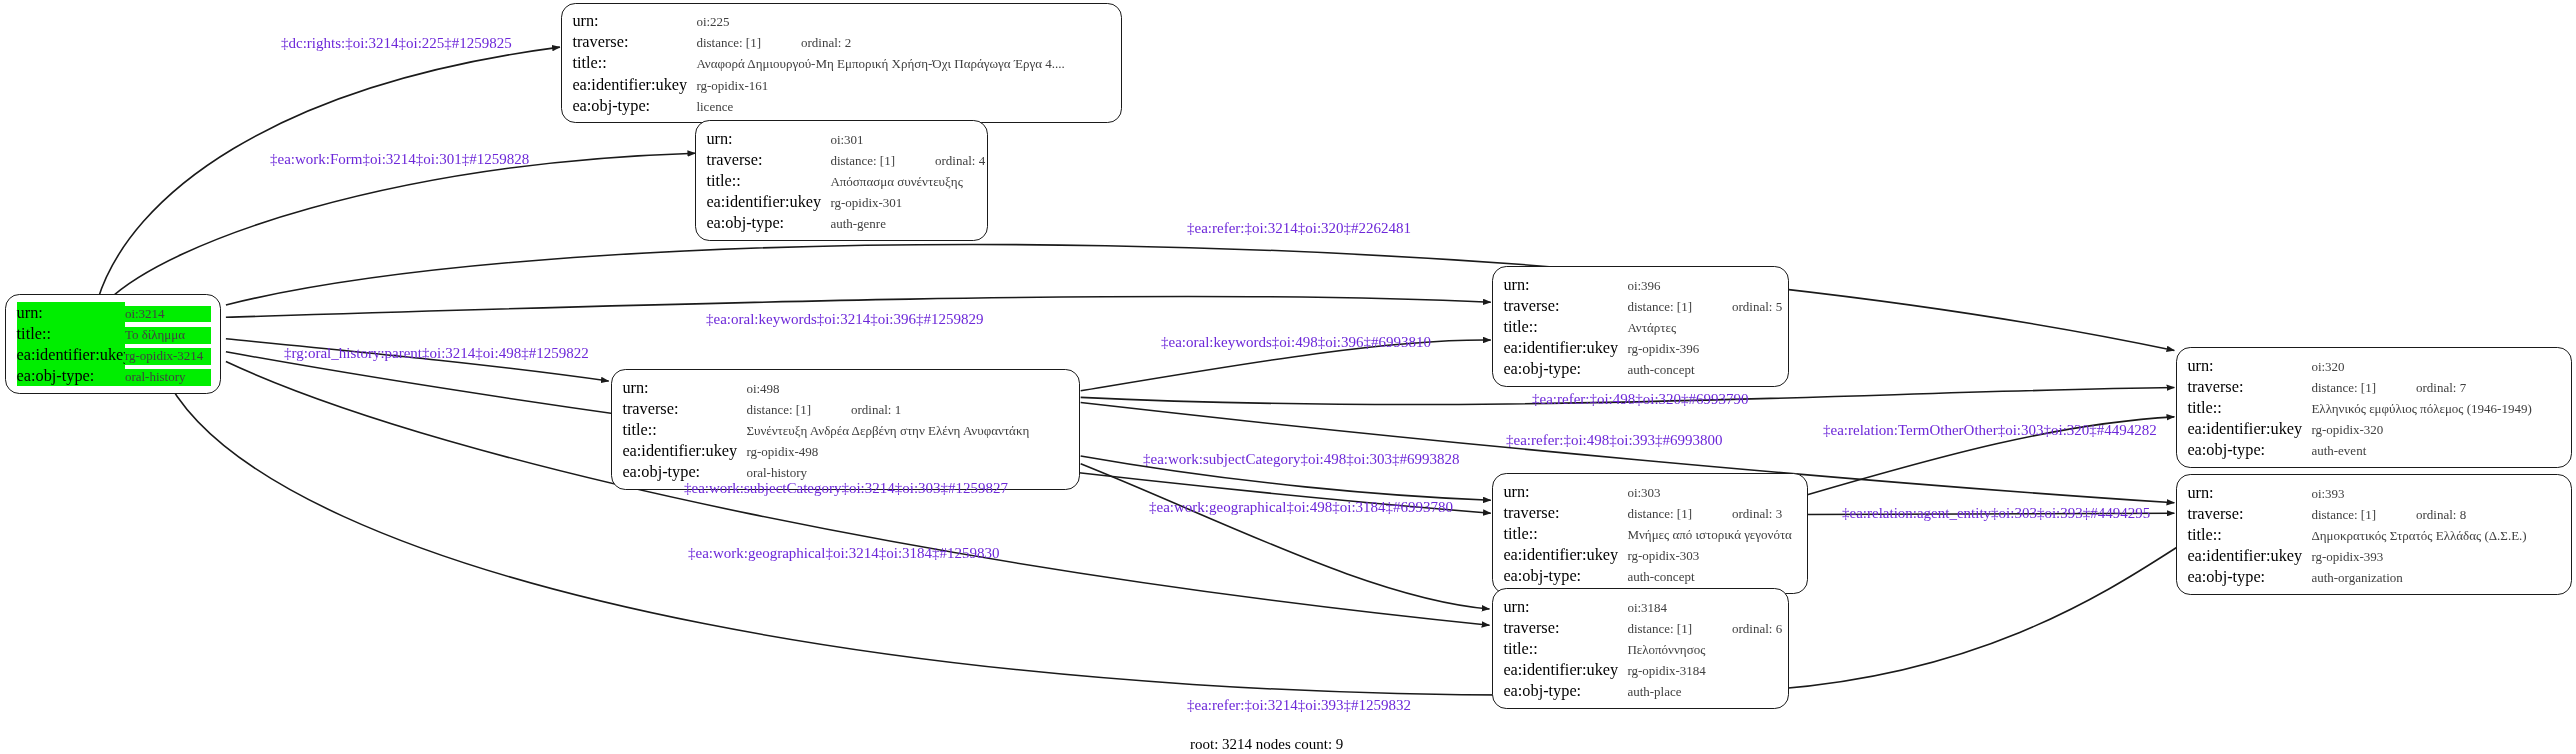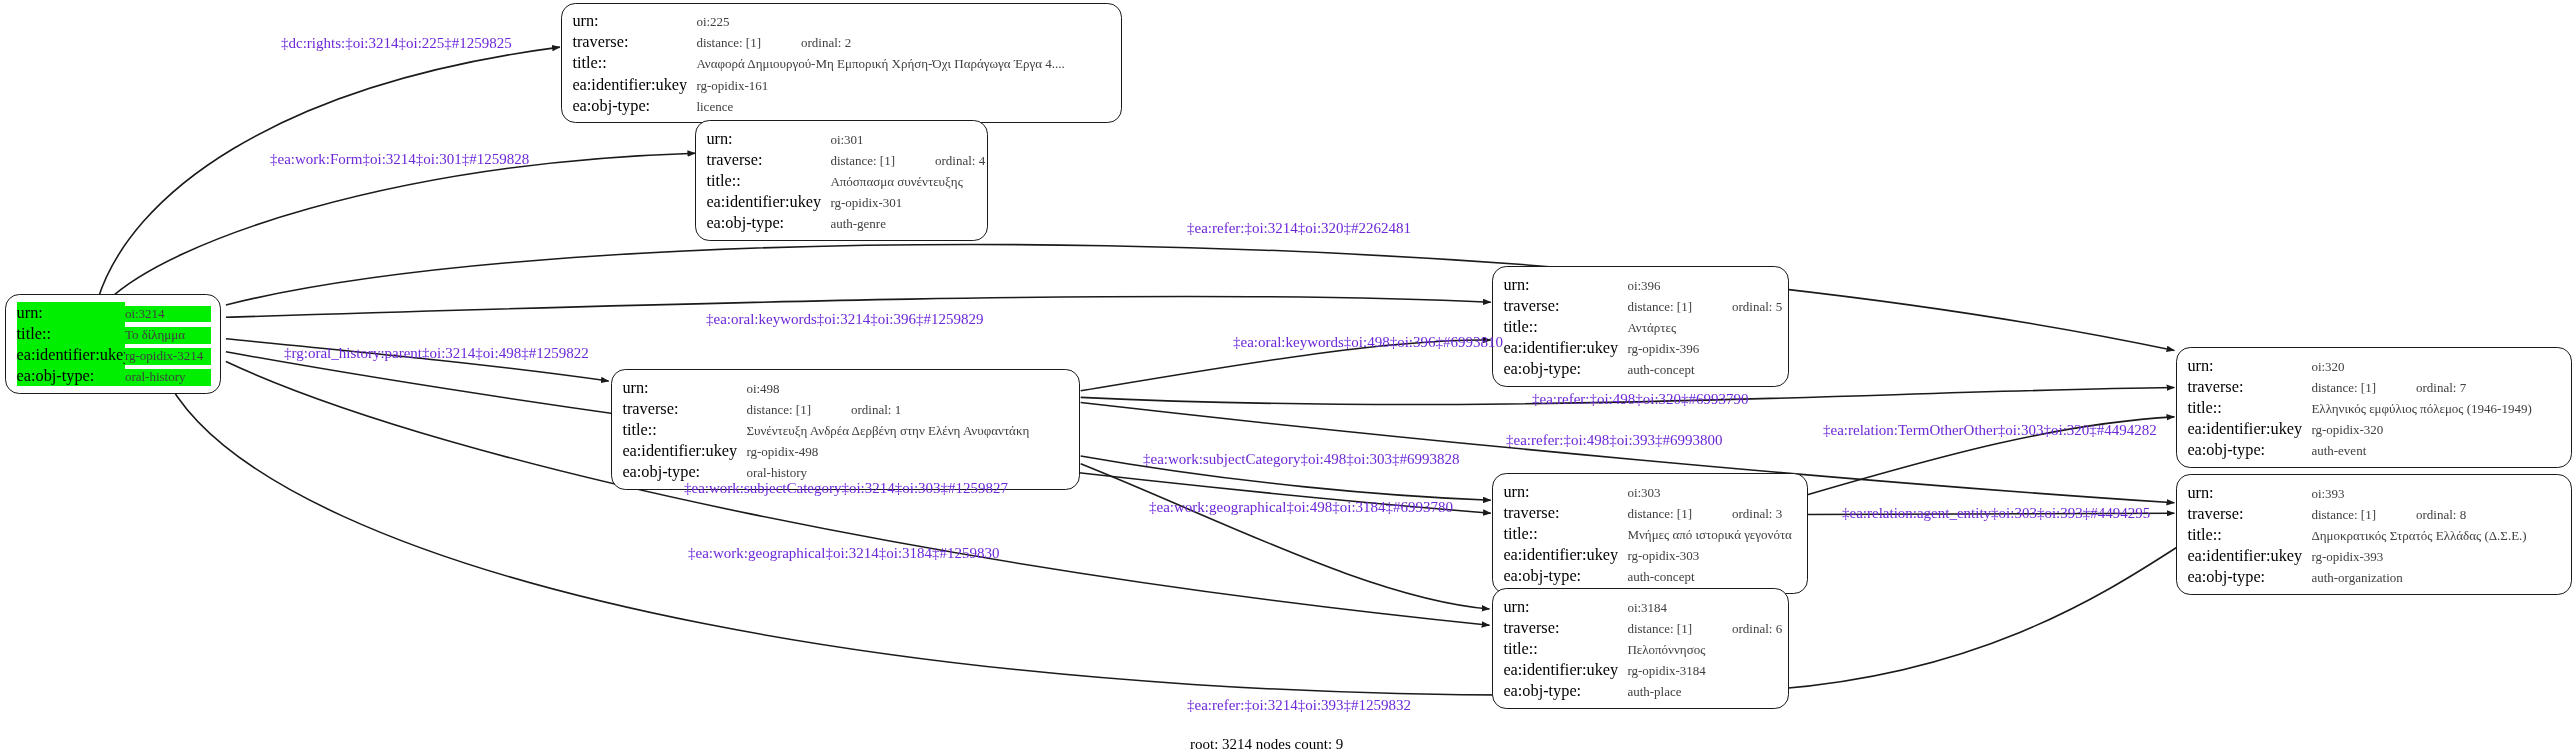--- a/index.html
+++ b/index.html
@@ -341,21 +341,21 @@
   <div class="edge-label" style="left:281px; top:36px;">‡dc:rights:‡oi:3214‡oi:225‡#1259825</div>
 
   <div class="edge-label" style="left:270px; top:152px;">‡ea:work:Form‡oi:3214‡oi:301‡#1259828</div>
 
   <div class="edge-label" style="left:1187px; top:221px;">‡ea:refer:‡oi:3214‡oi:320‡#2262481</div>
 
   <div class="edge-label" style="left:706px; top:312px;">‡ea:oral:keywords‡oi:3214‡oi:396‡#1259829</div>
 
   <div class="edge-label" style="left:242px; top:346px;margin-left:42px;">‡rg:oral_history:parent‡oi:3214‡oi:498‡#1259822</div>
 
-  <div class="edge-label" style="left:1233px; top:335px;font-family:Liberation Serif, serif;">‡ea:oral:keywords‡oi:498‡oi:396‡#6993810</div>
+  <div class="edge-label" style="left:1161px; top:335px;font-family:Liberation Serif, serif;">‡ea:oral:keywords‡oi:498‡oi:396‡#6993810</div>
 
   <div class="edge-label" style="left:1532px; top:392px;">‡ea:refer:‡oi:498‡oi:320‡#6993790</div>
 
   <div class="edge-label" style="left:1506px; top:420px;margin-top:13px;">‡ea:refer:‡oi:498‡oi:393‡#6993800</div>
 
   <div class="edge-label" style="left:1823px; top:423px;">‡ea:relation:TermOtherOther‡oi:303‡oi:320‡#4494282</div>
 
   <div class="edge-label" style="left:1143px; top:452px;">‡ea:work:subjectCategory‡oi:498‡oi:303‡#6993828</div>
 
   <div class="edge-label" style="left:1149px; top:500px;">‡ea:work:geographical‡oi:498‡oi:3184‡#6993780</div>

